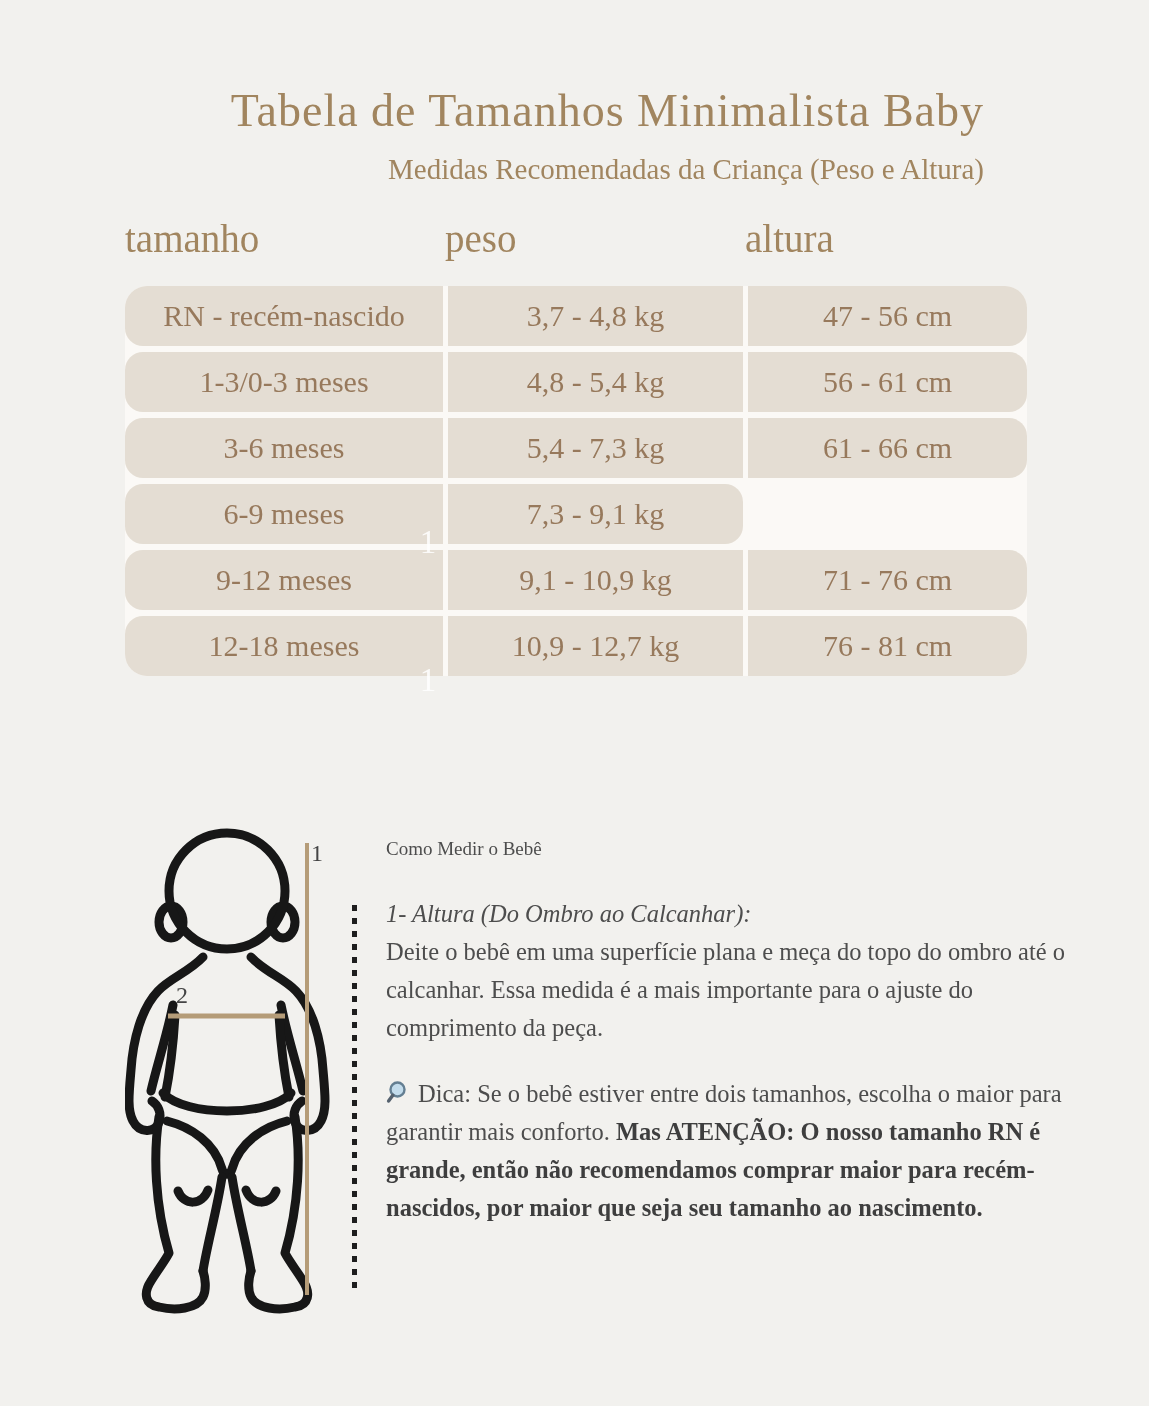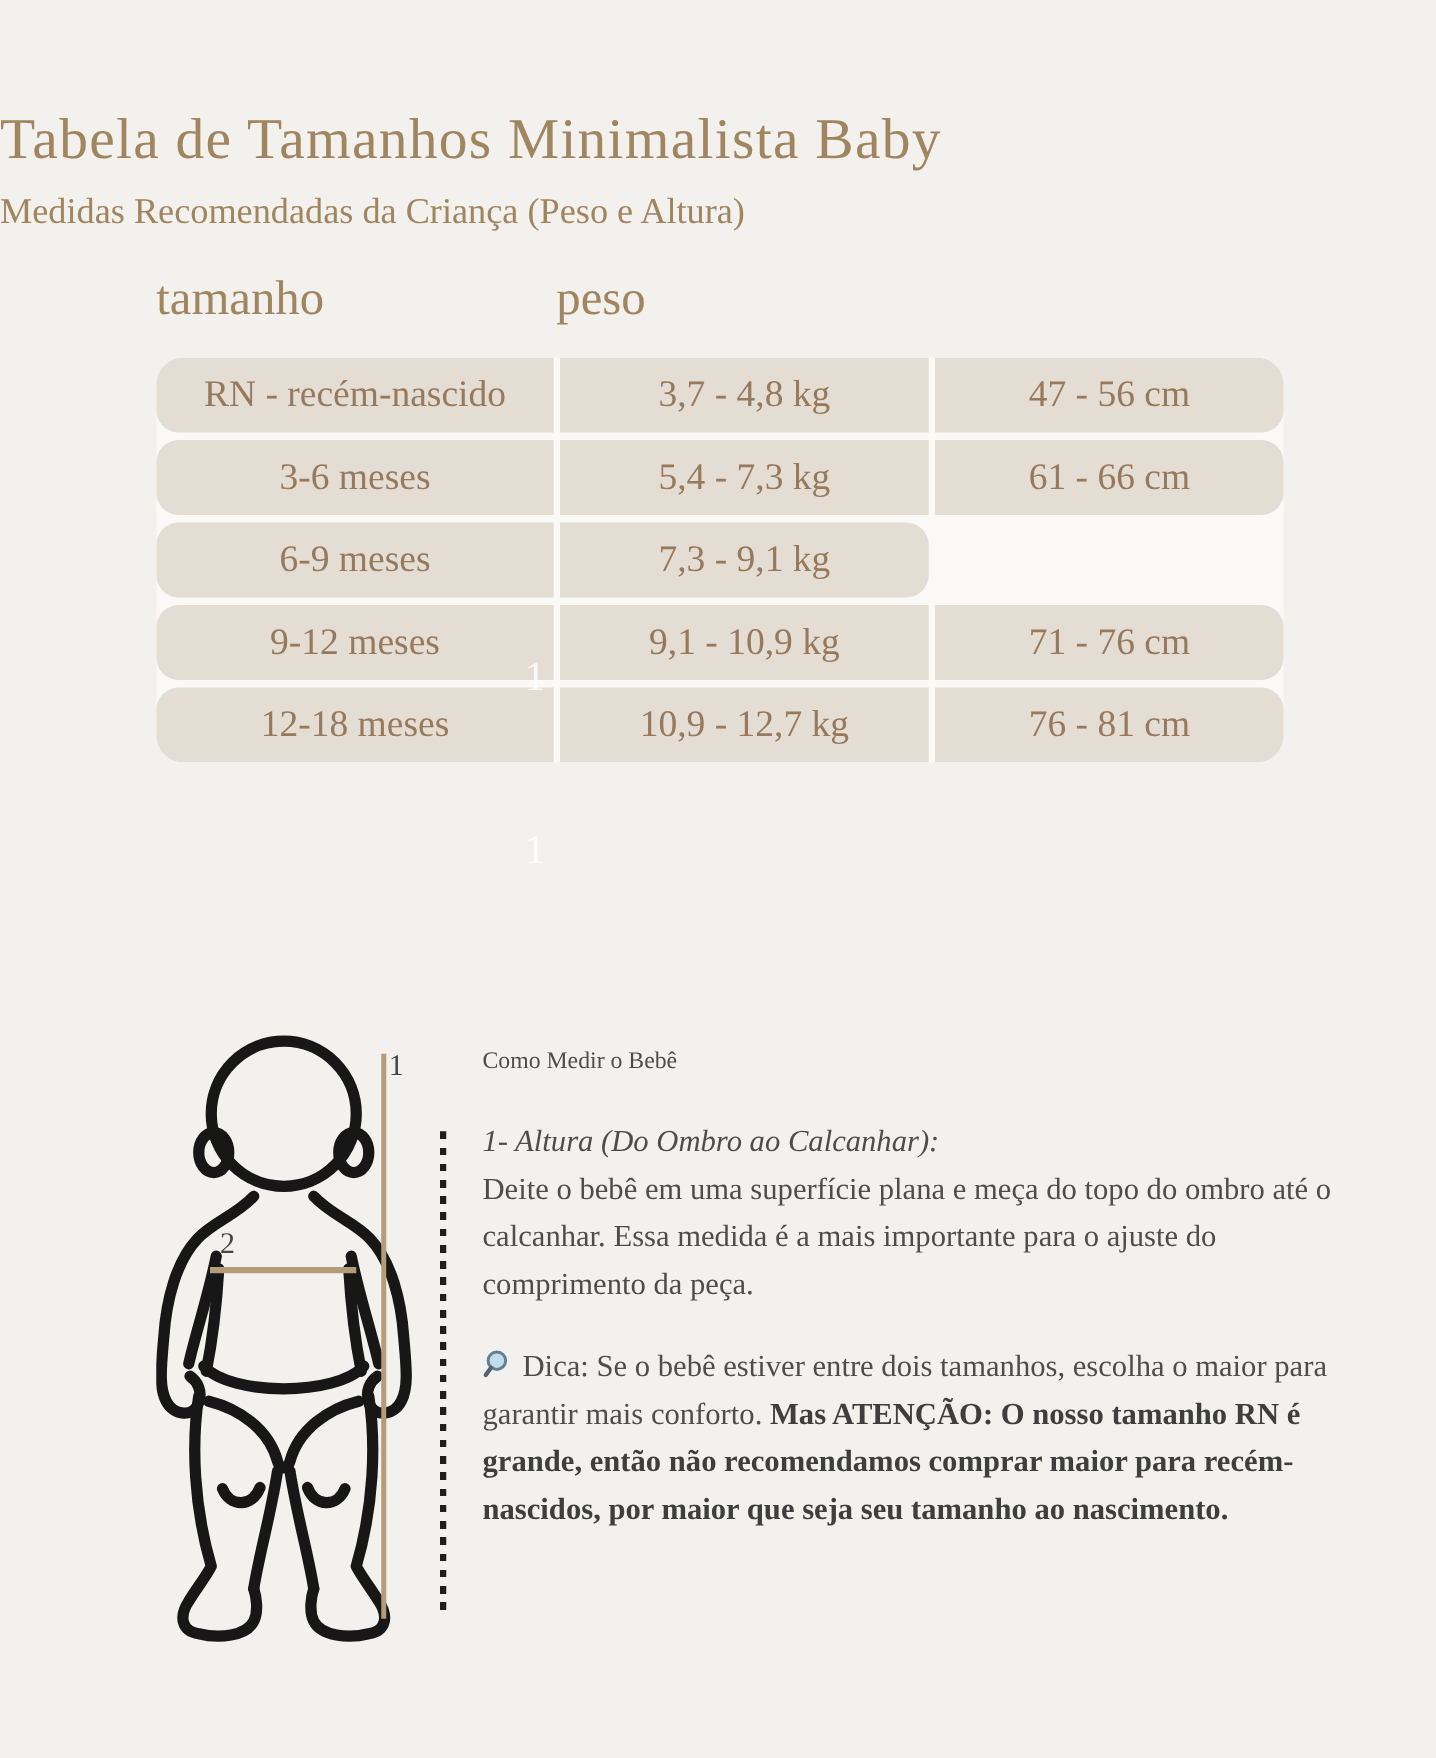--- a/index.html
+++ b/index.html
@@ -13,21 +13,21 @@
     --measure:#b59c78;
   }
   *{box-sizing:border-box;}
   html,body{margin:0;padding:0;}
   body{
     width:1149px;height:1406px;position:relative;overflow:hidden;
     background:var(--bg);
     font-family:"Liberation Serif", serif;
   }
   
-  .header{position:absolute;top:84px;left:0;width:984px;text-align:left;color:var(--brown);}
+  .header{position:absolute;top:84px;left:0;width:984px;text-align:right;color:var(--brown);}
   .title{font-size:46px;font-weight:normal;margin:0;letter-spacing:1px;}
   .subtitle{font-size:29px;font-weight:normal;margin:16px 0 0 0;}
   
   .col-headers{
     position:absolute;top:216px;left:125px;width:902px;
     display:grid;grid-template-columns:320px 300px 282px;
     color:var(--brown);font-size:39px;
   }
   .col-headers div{text-align:left;}
   
@@ -74,27 +74,33 @@
 <body>
 
 <div class="header">
   <h1 class="title">Tabela de Tamanhos Minimalista Baby</h1>
   <h2 class="subtitle">Medidas Recomendadas da Criança (Peso e Altura)</h2>
 </div>
 
 <div class="col-headers">
   <div>tamanho</div>
   <div>peso</div>
+  <div>altura</div>
 </div>
 
 <div class="size-table">
   <div class="trow">
     <div class="tcell">RN - recém-nascido</div>
     <div class="tcell">3,7 - 4,8 kg</div>
     <div class="tcell">47 - 56 cm</div>
+  </div>
+  <div class="trow">
+    <div class="tcell">1-3/0-3 meses</div>
+    <div class="tcell">4,8 - 5,4 kg</div>
+    <div class="tcell">56 - 61 cm</div>
   </div>
   <div class="trow">
     <div class="tcell">3-6 meses</div>
     <div class="tcell">5,4 - 7,3 kg</div>
     <div class="tcell">61 - 66 cm</div>
   </div>
   <div class="trow">
     <div class="tcell">6-9 meses</div>
     <div class="tcell">7,3 - 9,1 kg</div>
   </div>

